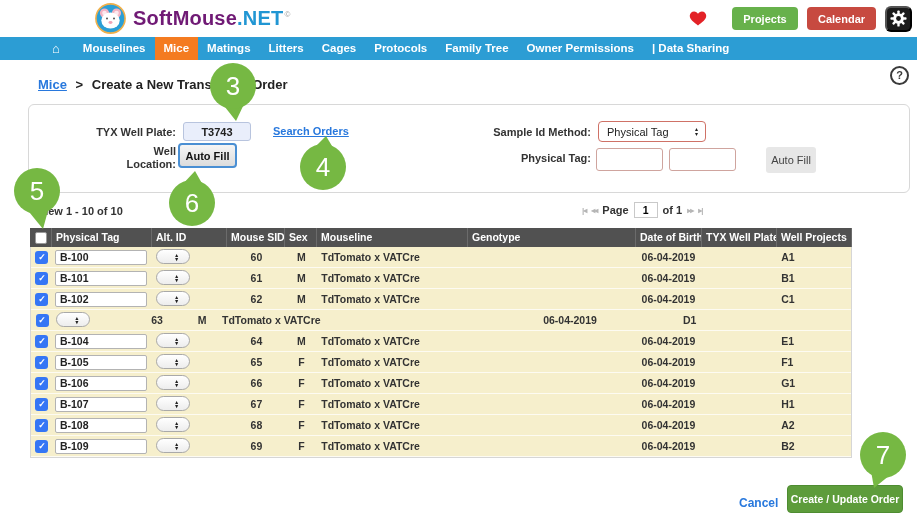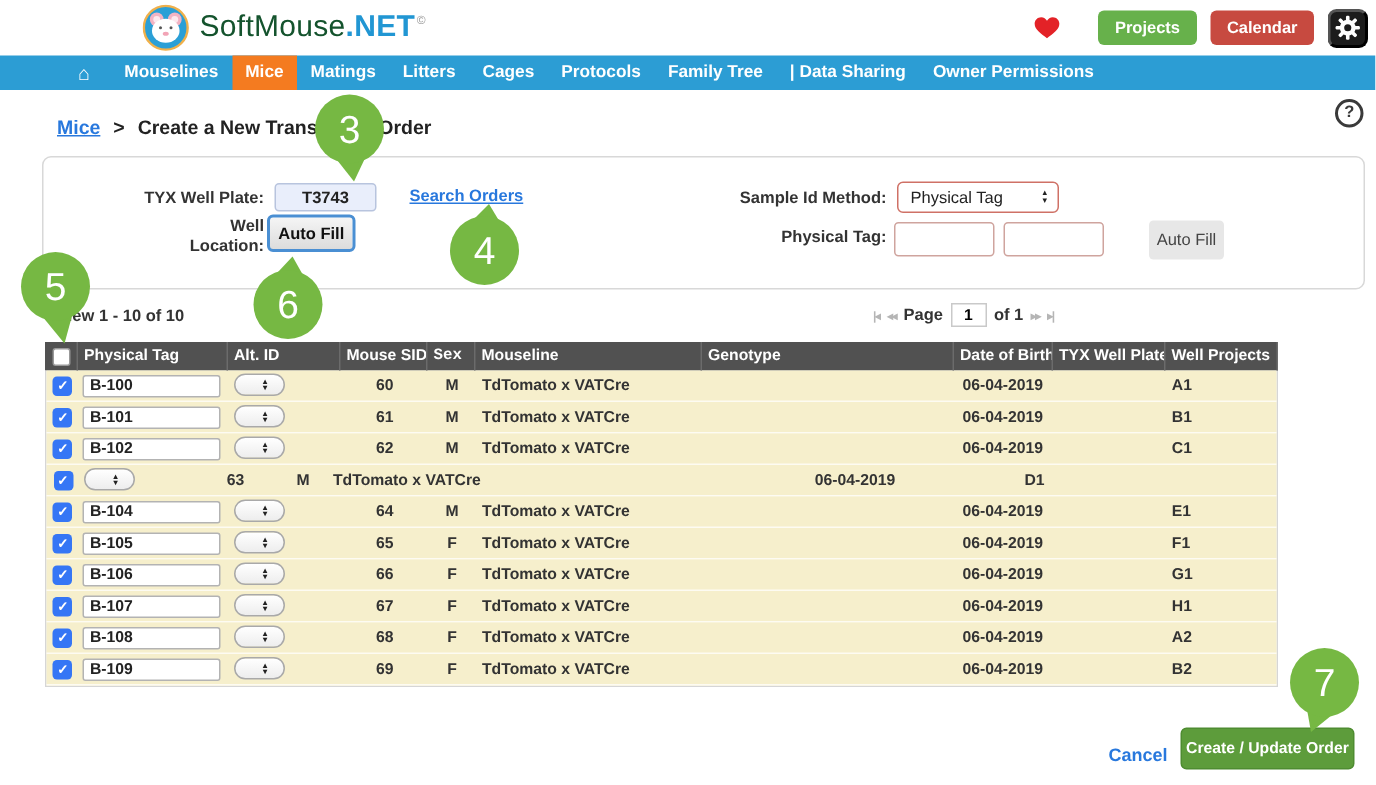--- a/index.html
+++ b/index.html
@@ -7,21 +7,21 @@
   .screen { position:relative; width:917px; height:523px; background:#fff; }
 
   
   .crop-red { position:absolute; top:0; height:0; border-top:3px dotted #ff5147; }
   .crop-dark { position:absolute; top:0; height:3px; background:#3a3a3a; }
 
   
   .topbar { position:absolute; left:0; top:0; width:917px; height:37px; background:#fff; }
   .logo { position:absolute; left:95px; top:3px; display:flex; align-items:center; cursor:pointer; }
   .brand { margin-left:7px; font-size:20px; letter-spacing:.2px; }
-  .brand .b1 { color:#14532d; font-weight:400; }
+  .brand .b1 { color:#701a75; font-weight:700; }
   .brand .b2 { color:#2196d3; font-weight:700; }
   .brand .tm { color:#9a9a9a; font-size:8px; vertical-align:super; margin-left:1px; }
   .top-actions { position:absolute; right:5px; top:0; height:37px; display:flex; align-items:center; }
   .heart { margin-right:24px; display:flex; }
   .btn { border:none; border-radius:4px; color:#fff; font-weight:700; font-size:11px; cursor:pointer; font-family:"Liberation Sans",sans-serif; }
   .btn-projects { width:66px; height:23px; background:#67b14b; margin-right:9px; }
   .btn-calendar { width:69px; height:23px; background:#c74a40; margin-right:9px; }
   .btn-gear { width:27px; height:26px; background:#1c1c1c; border-radius:6px; display:flex; align-items:center; justify-content:center; }
 
   
@@ -141,22 +141,22 @@
   <nav class="navbar">
     <span class="home">⌂</span>
     <div class="nav-items">
         <span class="nav-item">Mouselines</span>
         <span class="nav-item active">Mice</span>
         <span class="nav-item">Matings</span>
         <span class="nav-item">Litters</span>
         <span class="nav-item">Cages</span>
         <span class="nav-item">Protocols</span>
         <span class="nav-item">Family Tree</span>
+        <span class="nav-item">Owner Permissions</span>
         <span class="nav-item">| Data Sharing</span>
-        <span class="nav-item">Owner Permissions</span>
       </div>
   </nav>
 
   <div class="breadcrumb">
     <a class="bc-link">Mice</a>
     <span class="bc-sep">&gt;</span>
     <span class="bc-cur">Create a New TransnetYX Order</span>
   </div>
   <div class="help">?</div>
 
@@ -193,21 +193,21 @@
   </div>
 
   <div class="grid">
     <div class="grid-header">
       <span class="hcell cbcell">
           <span class="hcb"></span>
         </span>
     <span class="hcell" style="width: 100px;">Physical Tag</span>
         <span class="hcell" style="width: 75px;">Alt. ID</span>
         <span class="hcell" style="width: 58px;">Mouse SID</span>
-        <span class="hcell" style="width: 32px; font-family: Liberation Mono, monospace;">Sex</span>
+        <span class="hcell" style="width: 32px;">Sex</span>
         <span class="hcell" style="width: 151px;">Mouseline</span>
         <span class="hcell" style="width: 168px;">Genotype</span>
         <span class="hcell" style="width: 66px;">Date of Birth</span>
         <span class="hcell" style="width: 75px;">TYX Well Plate</span>
         <span class="hcell" style="width: 75px;">Well Projects</span>
       </div>
     <div class="grid-body">
         <div class="grow">
           <span class="bcell rcb-wrap" style="width:22px">
             <span class="rcb">✓</span>

